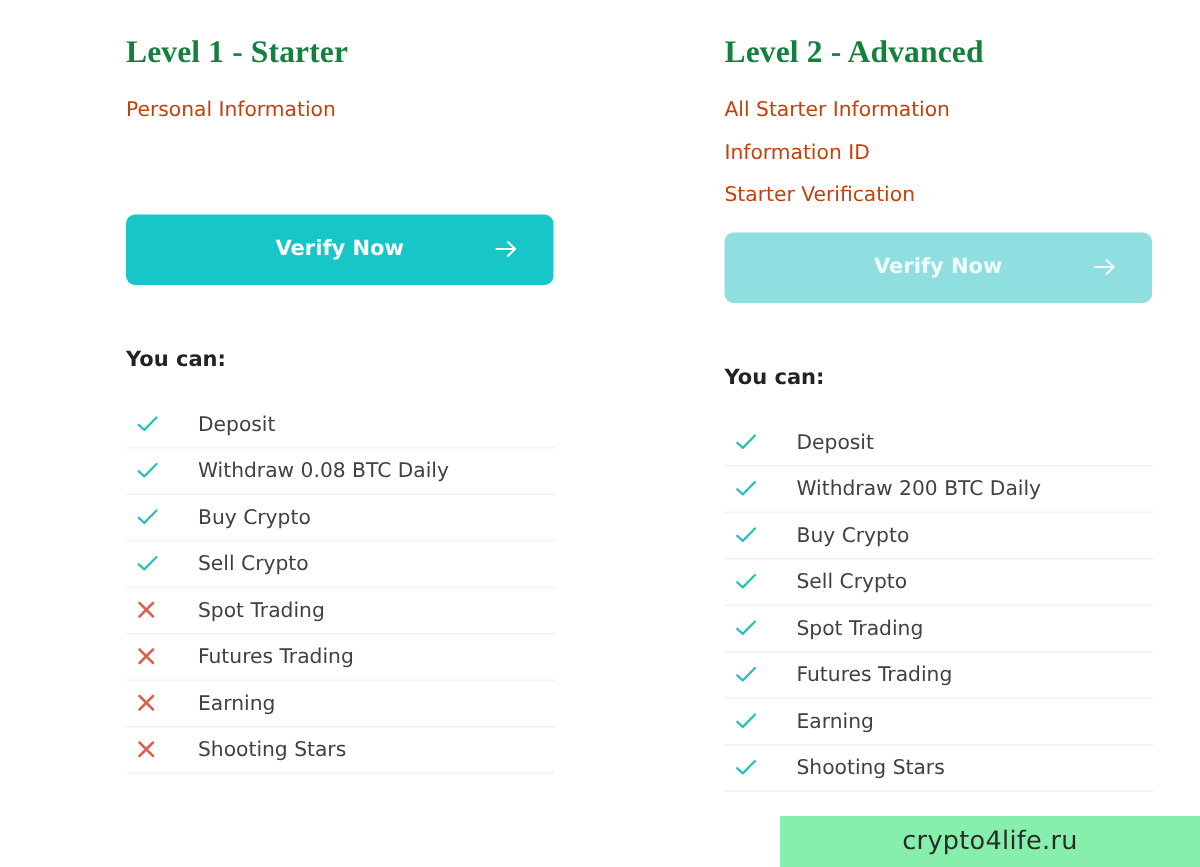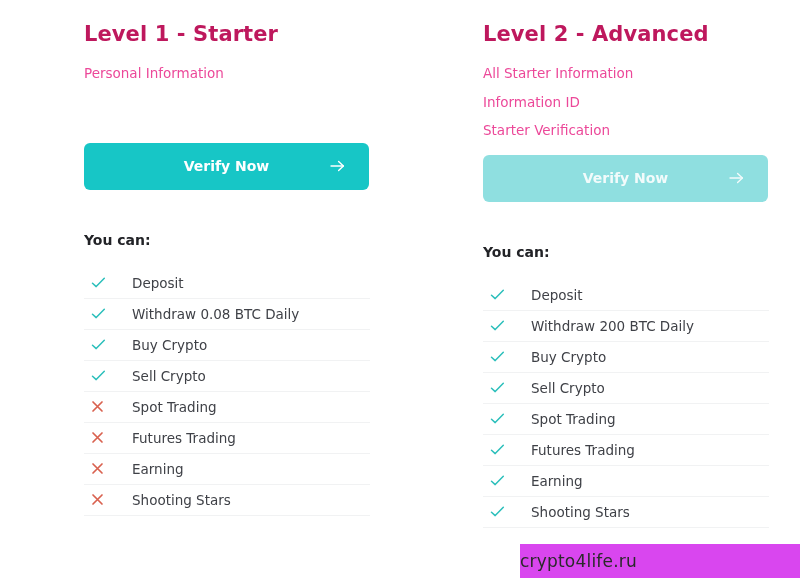--- a/index.html
+++ b/index.html
@@ -30,34 +30,35 @@
     padding-right: 30px;
   }
   .level-col.right {
     padding-left: 83px;
     padding-right: 18px;
   }
 
   .level-title {
     font-size: 21px;
     font-weight: bold;
-    color: #be185d;
+    color: #15803d;
     letter-spacing: 0.1px;
     margin: 0 0 20px 0;
     line-height: 1.2;
+    font-family: Liberation Serif, serif;
   }
 
   .req-list {
     margin: 0;
     padding: 0;
     list-style: none;
   }
   .req-item {
     font-size: 13.5px;
-    color: #ec4899;
+    color: #c2410c;
     line-height: 1.0;
     margin-bottom: 15px;
     white-space: nowrap;
   }
 
   .verify-btn {
     display: block;
     width: 285px;
     height: 47px;
     border: none;
@@ -125,23 +126,24 @@
   .feat-label {
     white-space: nowrap;
   }
 
   .watermark {
     position: absolute;
     left: 520px;
     top: 544px;
     width: 280px;
     height: 34px;
-    background: #d946ef;
+    background: #86efac;
     display: flex;
     align-items: center;
+    justify-content: center;
   }
   .watermark-text {
     font-size: 17px;
     color: #2a2a2a;
     letter-spacing: 0.2px;
   }
 </style>
 </head>
 <body>
 

